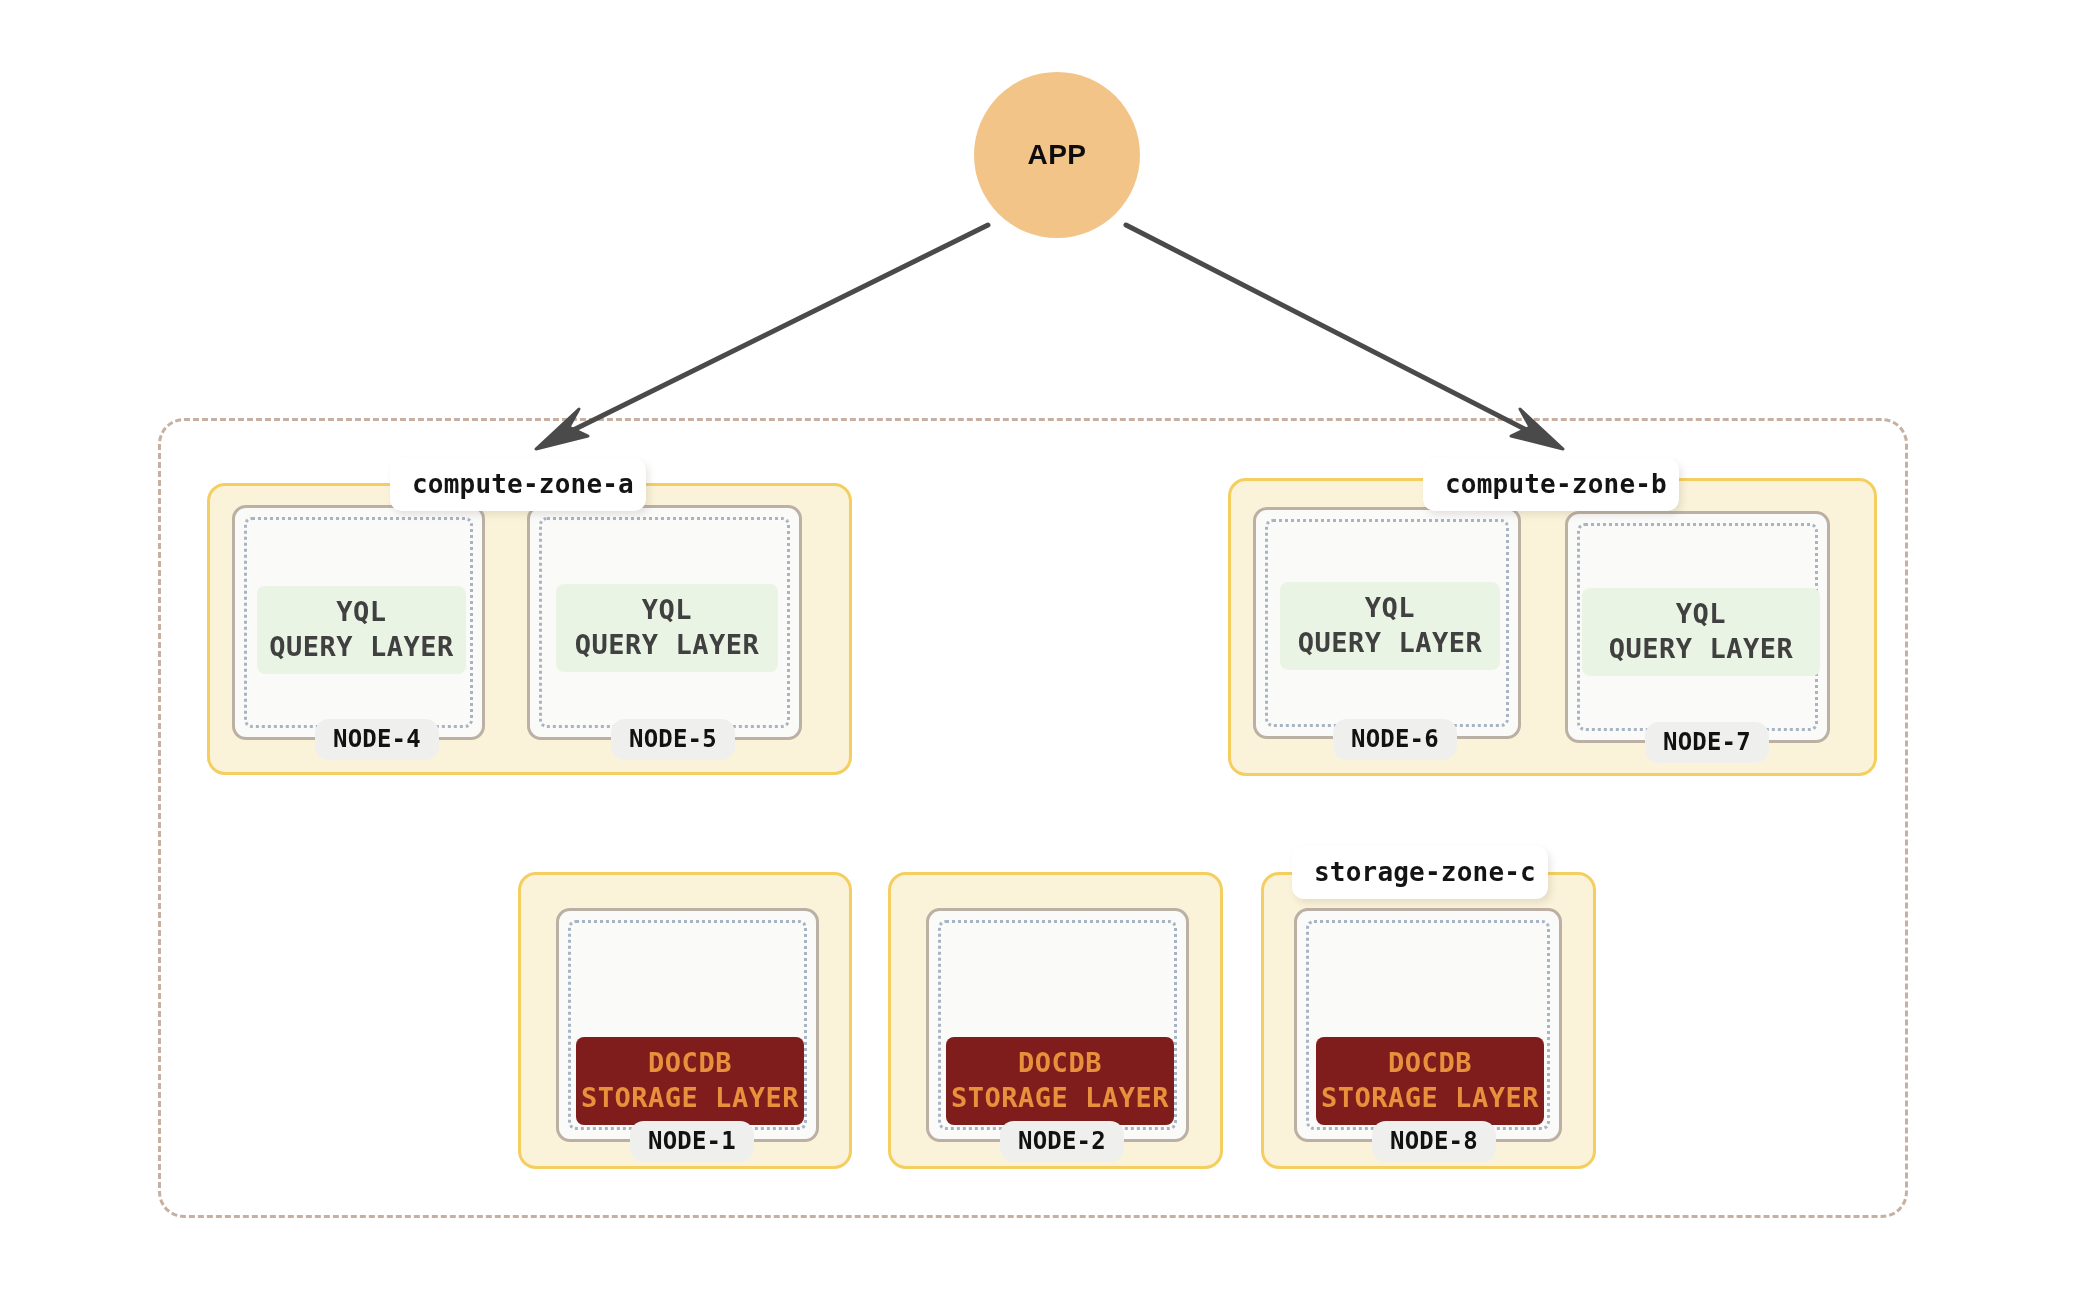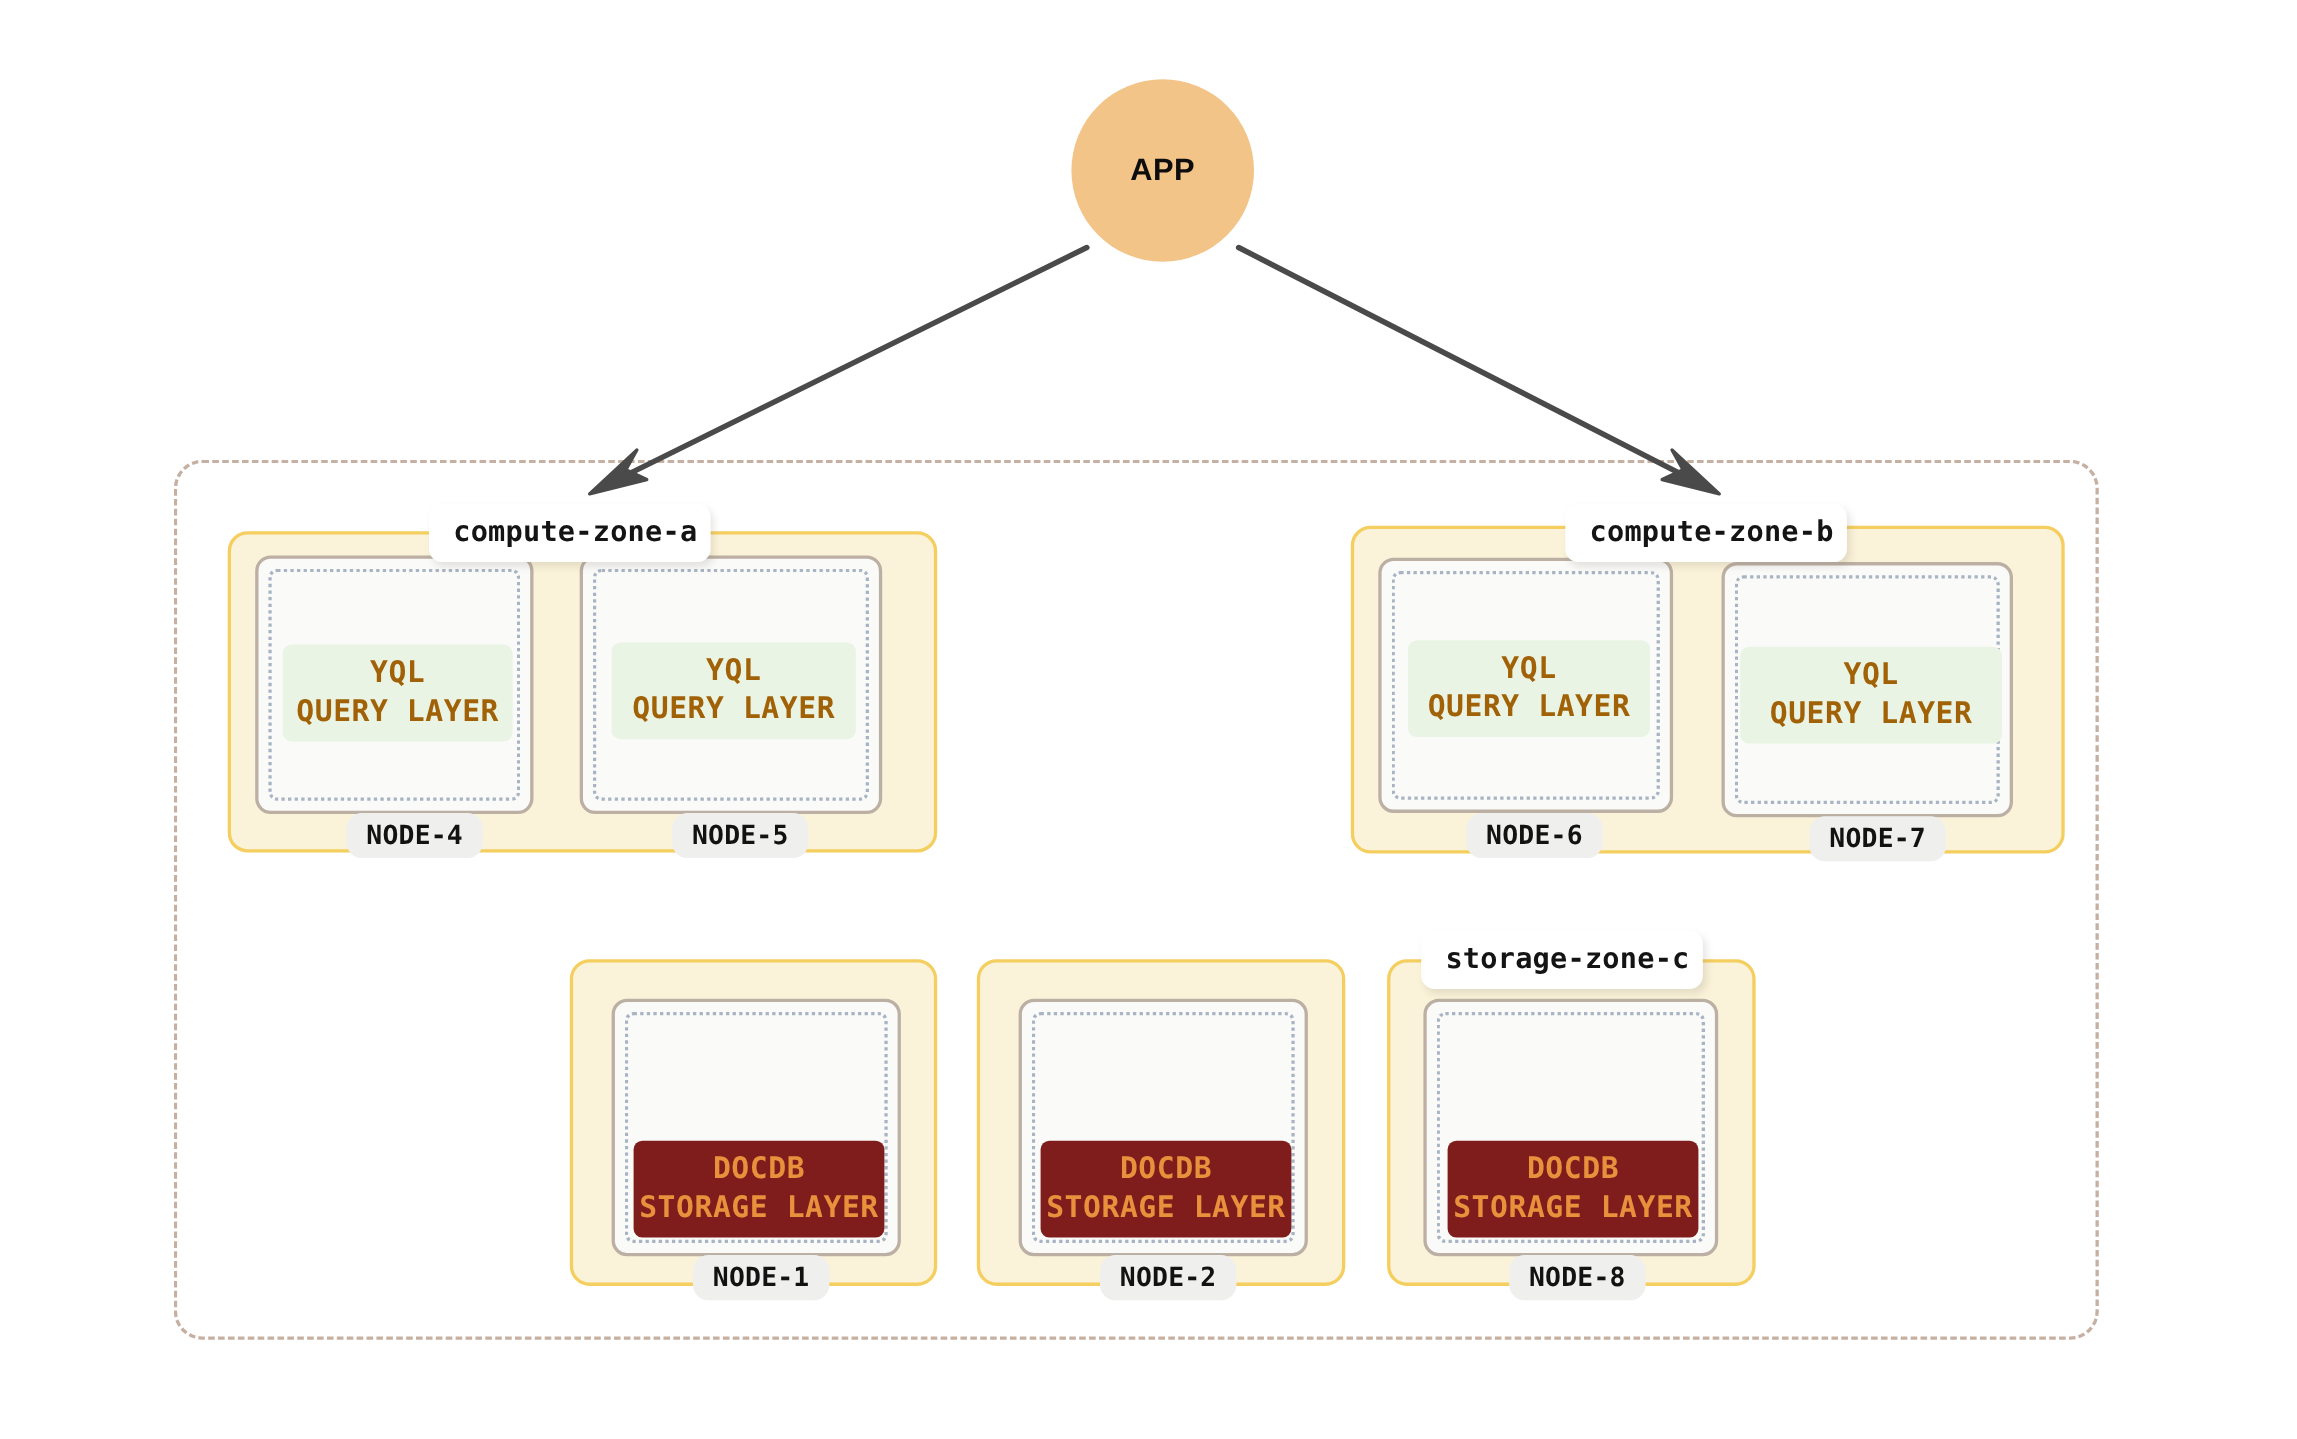--- a/index.html
+++ b/index.html
@@ -111,39 +111,38 @@
     background: #efefee;
     border-radius: 14px;
     padding: 6px 18px 7px 18px;
     font-family: "DejaVu Sans Mono", monospace;
     font-weight: bold;
     font-size: 24px;
     color: #121212;
     white-space: nowrap;
     z-index: 4;
     letter-spacing: 0.2px;
-    margin-top: 20px;
   }
 
   
   .layer-chip {
     position: absolute;
     border-radius: 8px;
     padding: 8px 0 10px 0;
     text-align: center;
     font-family: "DejaVu Sans Mono", monospace;
     font-weight: bold;
     font-size: 27px;
     line-height: 1.30;
     white-space: pre;
     letter-spacing: 0.5px;
   }
   .layer-yql {
     background: #eaf4e4;
-    color: #a16207;
+    color: #404040;
   }
   .layer-docdb {
     background: #7f1d1d;
     color: #e8903c;
   }
 </style>
 </head>
 <body>
 
 <div id="canvas">

